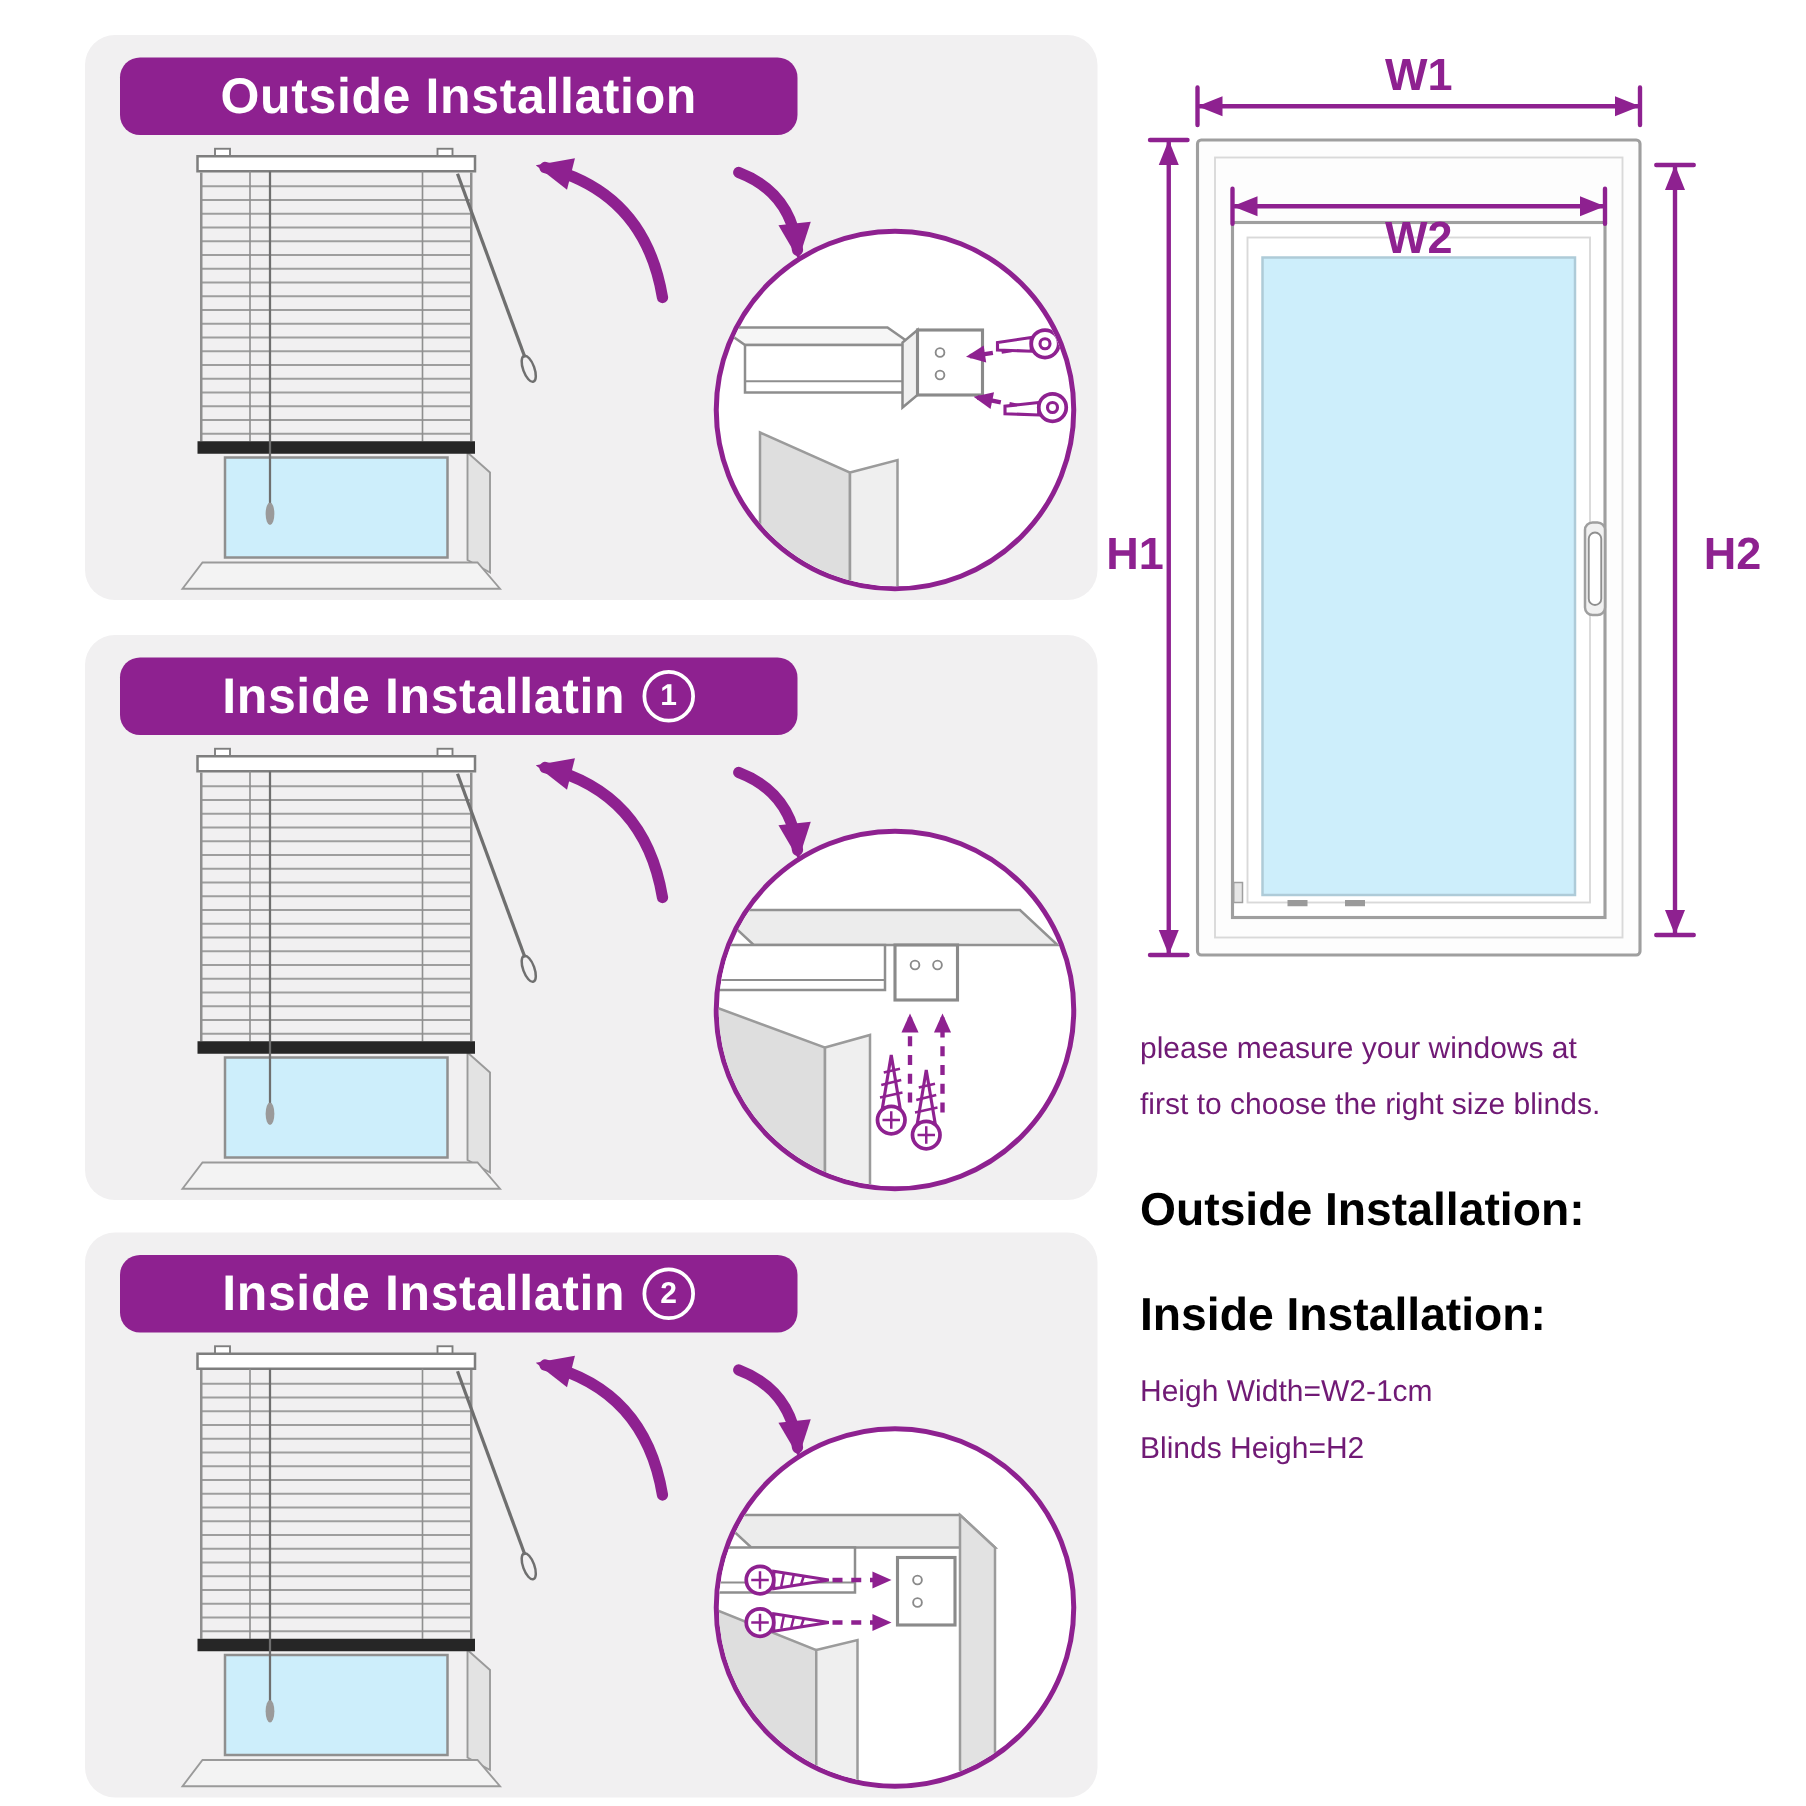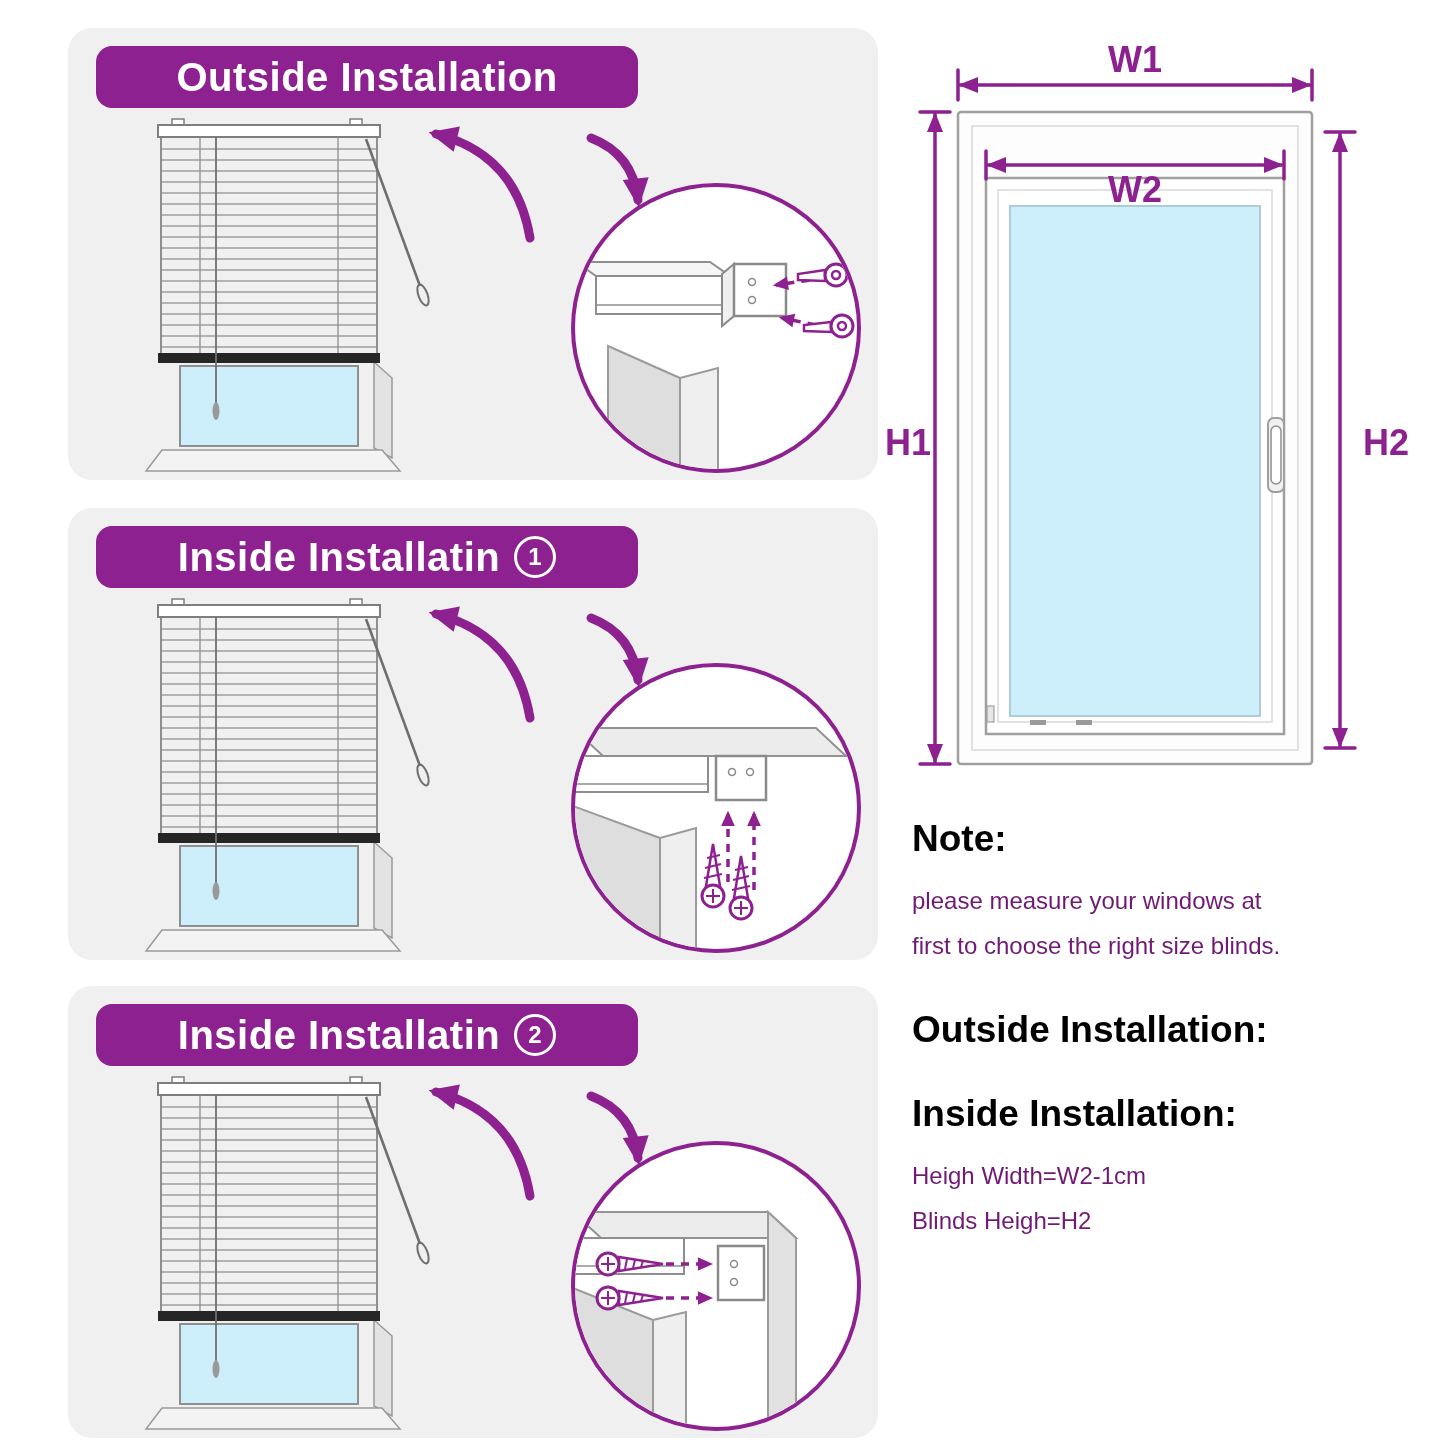--- a/index.html
+++ b/index.html
@@ -284,21 +284,20 @@
       <polygon points="460,718 452,698 468,698"></polygon>
     </g>
 
     <text class="dim-label" x="255" y="42" text-anchor="middle">W1</text>
     <text class="dim-label" x="255" y="172" text-anchor="middle">W2</text>
     <text class="dim-label" x="28" y="425" text-anchor="middle">H1</text>
     <text class="dim-label" x="506" y="425" text-anchor="middle">H2</text>
   </svg>
 
   <div class="right-text">
-    <h2 class="rt-heading first">Note:</h2>
     <p class="rt-line">please measure your windows at</p>
     <p class="rt-line">first to choose the right size blinds.</p>
 
     <h2 class="rt-heading">Outside Installation:</h2>
 
     <h2 class="rt-heading">Inside Installation:</h2>
     <p class="rt-line">Heigh Width=W2-1cm</p>
     <p class="rt-line">Blinds Heigh=H2</p>
   </div>
 

